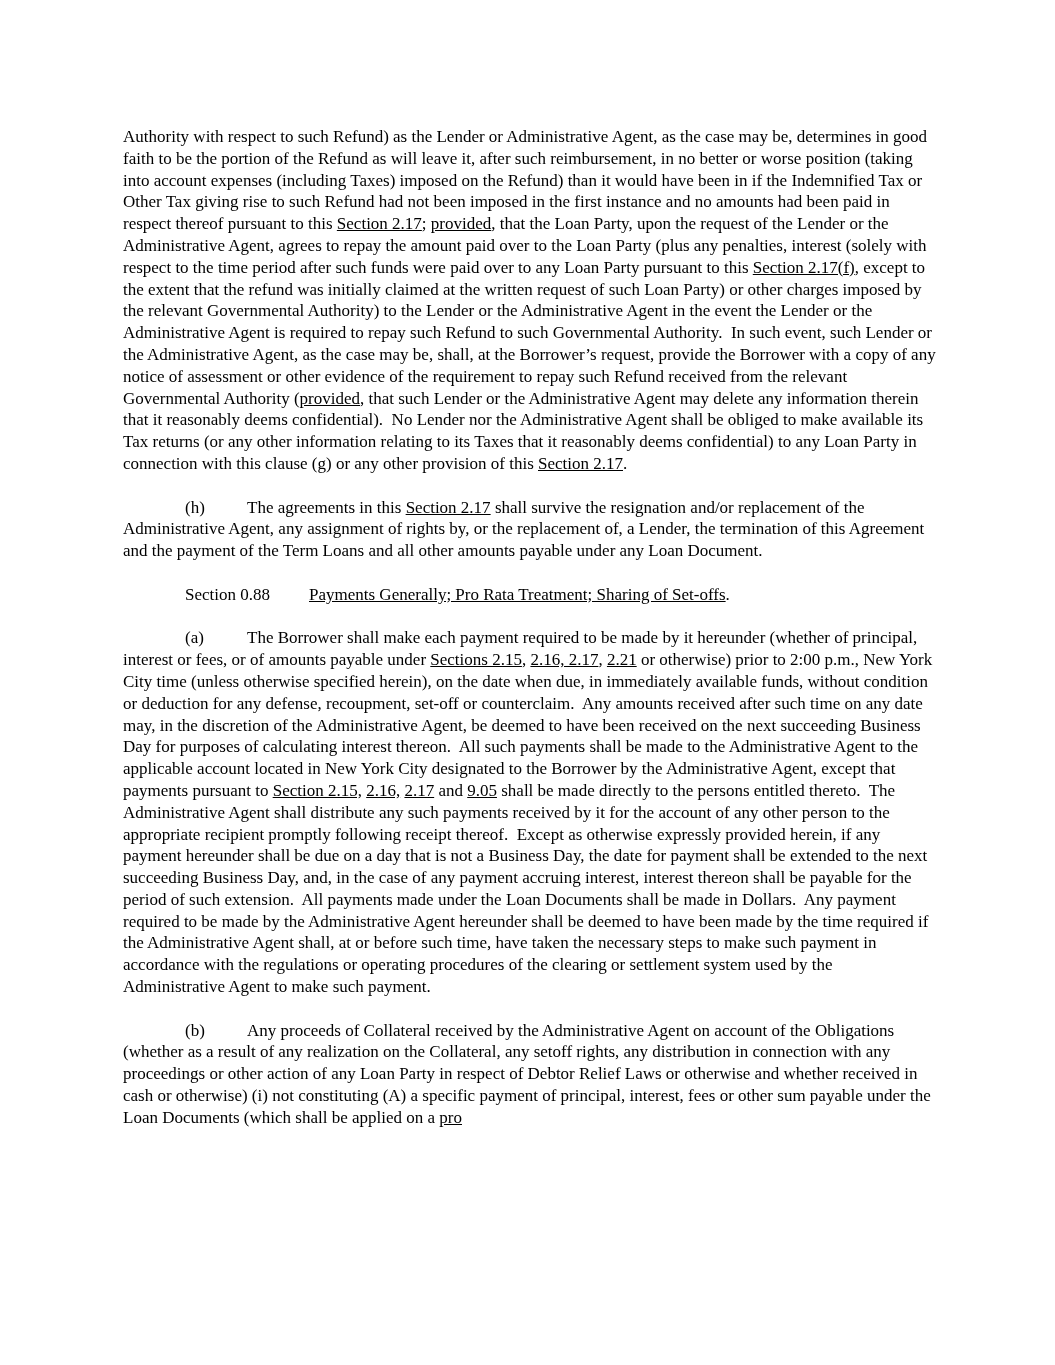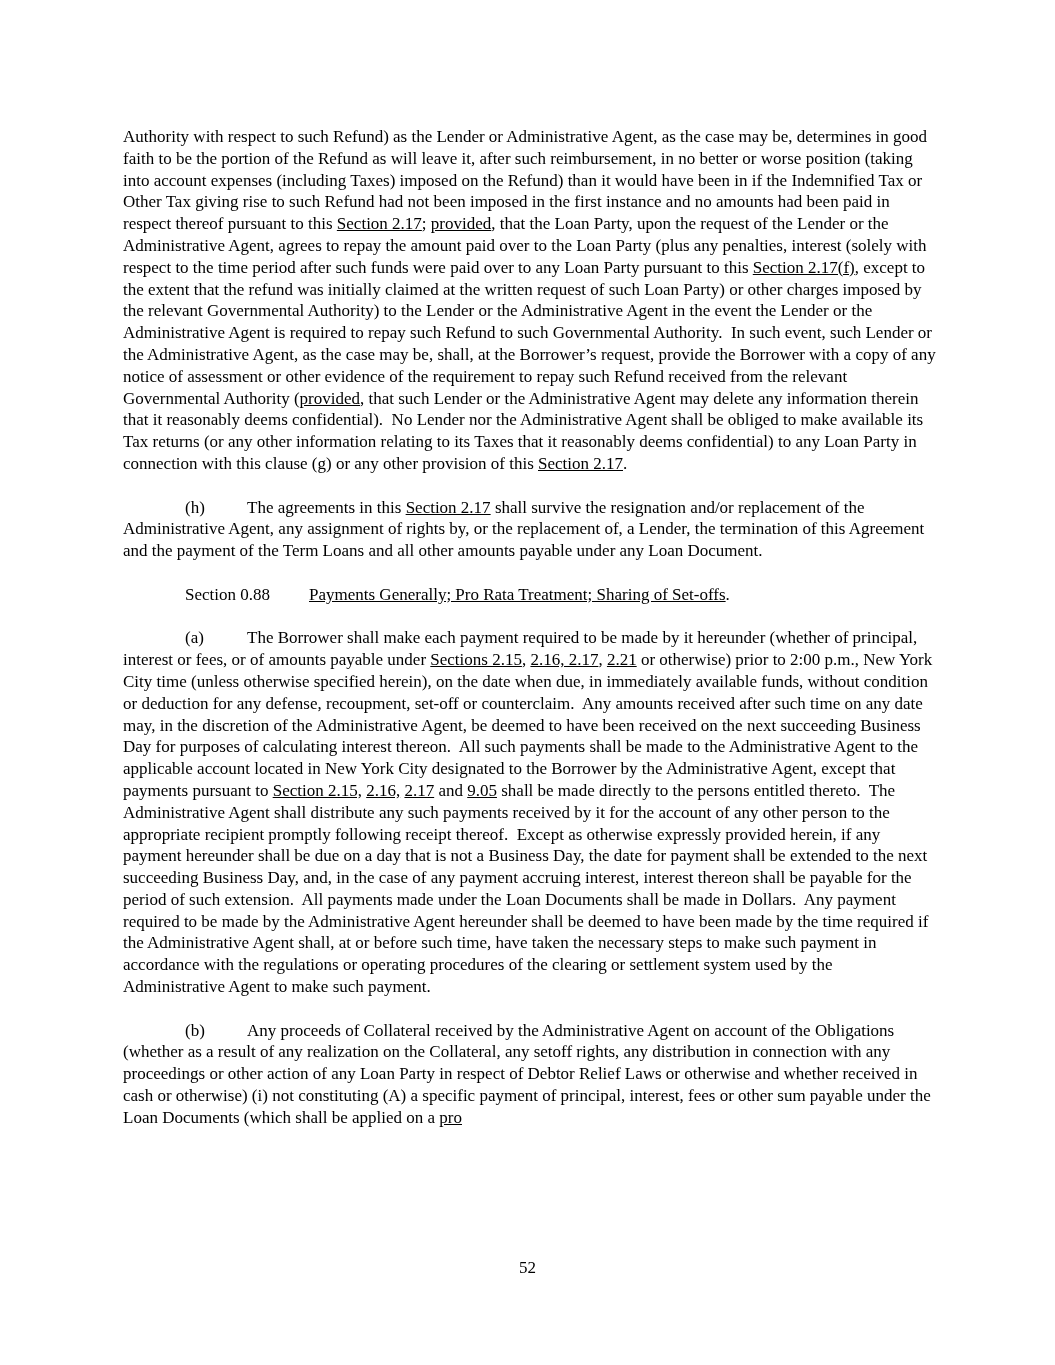--- a/index.html
+++ b/index.html
@@ -57,14 +57,13 @@
 <body>
 
 <div class="page">
   <div class="doc-body">
       <p class="para"><span>Authority with respect to such Refund) as the Lender or Administrative Agent, as the case may be, determines in good faith to be the portion of the Refund as will leave it, after such reimbursement, in no better or worse position (taking into account expenses (including Taxes) imposed on the Refund) than it would have been in if the Indemnified Tax or Other Tax giving rise to such Refund had not been imposed in the first instance and no amounts had been paid in respect thereof pursuant to this </span><span class="u">Section 2.17</span><span>; </span><span class="u">provided</span><span>, that the Loan Party, upon the request of the Lender or the Administrative Agent, agrees to repay the amount paid over to the Loan Party (plus any penalties, interest (solely with respect to the time period after such funds were paid over to any Loan Party pursuant to this </span><span class="u">Section 2.17(f)</span><span>, except to the extent that the refund was initially claimed at the written request of such Loan Party) or other charges imposed by the relevant Governmental Authority) to the Lender or the Administrative Agent in the event the Lender or the Administrative Agent is required to repay such Refund to such Governmental Authority.  In such event, such Lender or the Administrative Agent, as the case may be, shall, at the Borrower’s request, provide the Borrower with a copy of any notice of assessment or other evidence of the requirement to repay such Refund received from the relevant Governmental Authority (</span><span class="u">provided</span><span>, that such Lender or the Administrative Agent may delete any information therein that it reasonably deems confidential).  No Lender nor the Administrative Agent shall be obliged to make available its Tax returns (or any other information relating to its Taxes that it reasonably deems confidential) to any Loan Party in connection with this clause (g) or any other provision of this </span><span class="u">Section 2.17</span><span>.</span></p>
       <p class="para"><span class="tab"></span><span class="label">(h)</span><span>The agreements in this </span><span class="u">Section 2.17</span><span> shall survive the resignation and/or replacement of the Administrative Agent, any assignment of rights by, or the replacement of, a Lender, the termination of this Agreement and the payment of the Term Loans and all other amounts payable under any Loan Document.</span></p>
       <p class="para"><span class="tab"></span><span class="label wide">Section 0.88</span><span class="u">Payments Generally; Pro Rata Treatment; Sharing of Set-offs</span><span>.</span></p>
       <p class="para"><span class="tab"></span><span class="label">(a)</span><span>The Borrower shall make each payment required to be made by it hereunder (whether of principal, interest or fees, or of amounts payable under </span><span class="u">Sections 2.15</span><span>, </span><span class="u">2.16, 2.17</span><span>, </span><span class="u">2.21</span><span> or otherwise) prior to 2:00 p.m., New York City time (unless otherwise specified herein), on the date when due, in immediately available funds, without condition or deduction for any defense, recoupment, set-off or counterclaim.  Any amounts received after such time on any date may, in the discretion of the Administrative Agent, be deemed to have been received on the next succeeding Business Day for purposes of calculating interest thereon.  All such payments shall be made to the Administrative Agent to the applicable account located in New York City designated to the Borrower by the Administrative Agent, except that payments pursuant to </span><span class="u">Section 2.15,</span><span> </span><span class="u">2.16,</span><span> </span><span class="u">2.17</span><span> and </span><span class="u">9.05</span><span> shall be made directly to the persons entitled thereto.  The Administrative Agent shall distribute any such payments received by it for the account of any other person to the appropriate recipient promptly following receipt thereof.  Except as otherwise expressly provided herein, if any payment hereunder shall be due on a day that is not a Business Day, the date for payment shall be extended to the next succeeding Business Day, and, in the case of any payment accruing interest, interest thereon shall be payable for the period of such extension.  All payments made under the Loan Documents shall be made in Dollars.  Any payment required to be made by the Administrative Agent hereunder shall be deemed to have been made by the time required if the Administrative Agent shall, at or before such time, have taken the necessary steps to make such payment in accordance with the regulations or operating procedures of the clearing or settlement system used by the Administrative Agent to make such payment.</span></p>
       <p class="para"><span class="tab"></span><span class="label">(b)</span><span>Any proceeds of Collateral received by the Administrative Agent on account of the Obligations (whether as a result of any realization on the Collateral, any setoff rights, any distribution in connection with any proceedings or other action of any Loan Party in respect of Debtor Relief Laws or otherwise and whether received in cash or otherwise) (i) not constituting (A) a specific payment of principal, interest, fees or other sum payable under the Loan Documents (which shall be applied on a </span><span class="u">pro</span></p>
     </div>
-  <div class="page-number">52</div>
 </div>
 
 </body></html>

